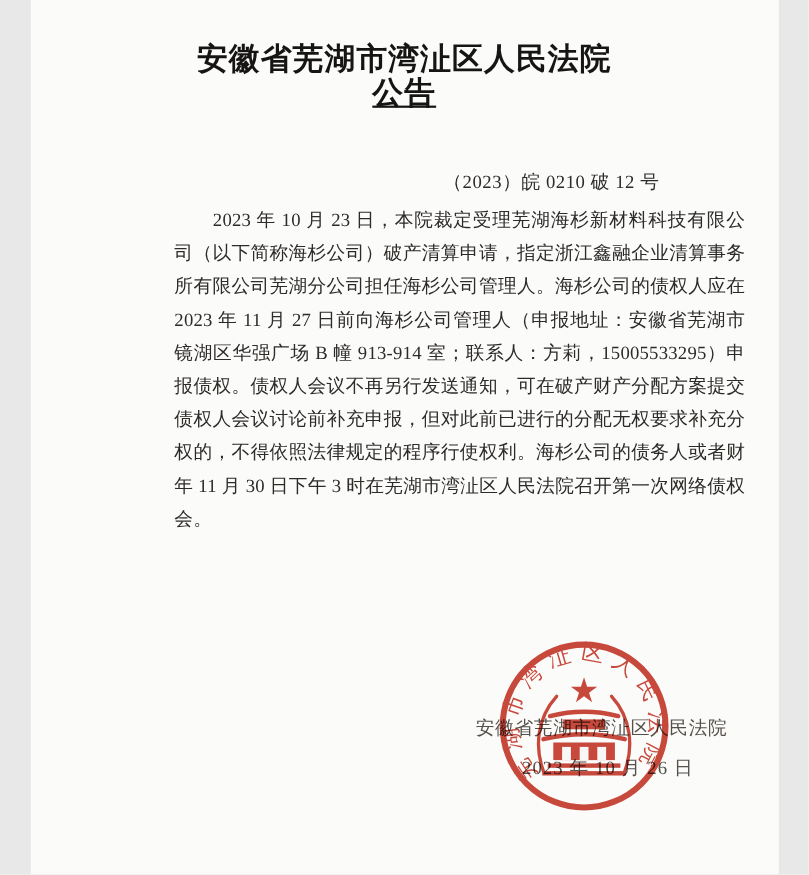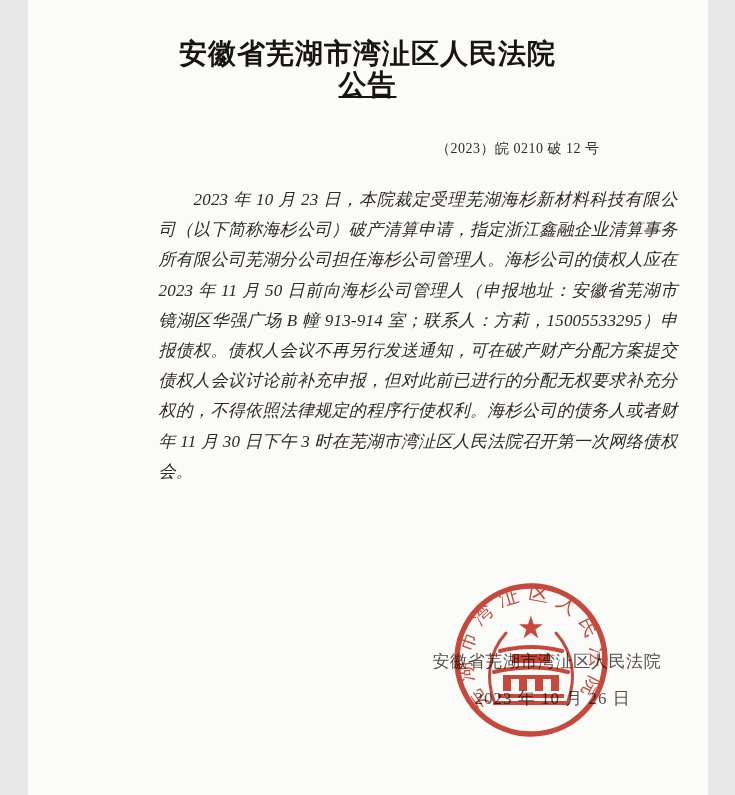--- a/index.html
+++ b/index.html
@@ -15,32 +15,31 @@
   .title{
     position:absolute;left:0;width:100%;
     text-align:center;margin:0;
     font-family:"Liberation Sans","DejaVu Sans",sans-serif;
     font-weight:700;font-size:28px;line-height:31px;
     letter-spacing:1px;color:#161513;
   }
   .title.line1{top:38px;}
   .title.line2{top:69px;text-decoration:underline;}
   .case-number{
-    position:absolute;top:140px;right:108px;
-    font-size:14px;letter-spacing:0.5px;
+    position:absolute;top:154px;right:108px;
+    font-size:17px;letter-spacing:0.5px;
   }
   .body-text{
     position:absolute;top:185px;left:131px;width:519px;
     font-size:17px;
   }
   .body-text .line{
     height:30.2px;line-height:30.2px;
     text-align:justify;text-align-last:justify;
     letter-spacing:0.2px;
-    font-style:italic;
   }
   .body-text .line.first{text-indent:35px;}
   .body-text .line.last{text-align-last:left;}
   .signature{
     position:absolute;top:650px;left:405px;
     font-size:17px;letter-spacing:0.6px;
     color:var(--footer-ink,#55504b);
   }
   .issue-date{
     position:absolute;top:687px;left:447px;
@@ -66,21 +65,21 @@
 
   <h1 class="title line1">安徽省芜湖市湾沚区人民法院</h1>
   <h1 class="title line2">公告</h1>
 
   <div class="case-number">（2023）皖 0210 破 12 号</div>
 
   <div class="body-text">
       <div class="line first">2023 年 10 月 23 日，本院裁定受理芜湖海杉新材料科技有限公</div>
       <div class="line">司（以下简称海杉公司）破产清算申请，指定浙江鑫融企业清算事务</div>
       <div class="line">所有限公司芜湖分公司担任海杉公司管理人。海杉公司的债权人应在</div>
-      <div class="line">2023 年 11 月 50 日前向海杉公司管理人（申报地址：安徽省芜湖市</div>
+      <div class="line">2023 年 11 月 27 日前向海杉公司管理人（申报地址：安徽省芜湖市</div>
       <div class="line">镜湖区华强广场 B 幢 913-914 室；联系人：方莉，15005533295）申</div>
       <div class="line">报债权。债权人会议不再另行发送通知，可在破产财产分配方案提交</div>
       <div class="line">债权人会议讨论前补充申报，但对此前已进行的分配无权要求补充分</div>
       <div class="line">权的，不得依照法律规定的程序行使权利。海杉公司的债务人或者财</div>
       <div class="line">年 11 月 30 日下午 3 时在芜湖市湾沚区人民法院召开第一次网络债权</div>
       <div class="line last">会。</div>
     </div>
 
   <div class="signature">安徽省芜湖市湾沚区人民法院</div>
   <div class="issue-date">2023 年 10 月 26 日</div>

